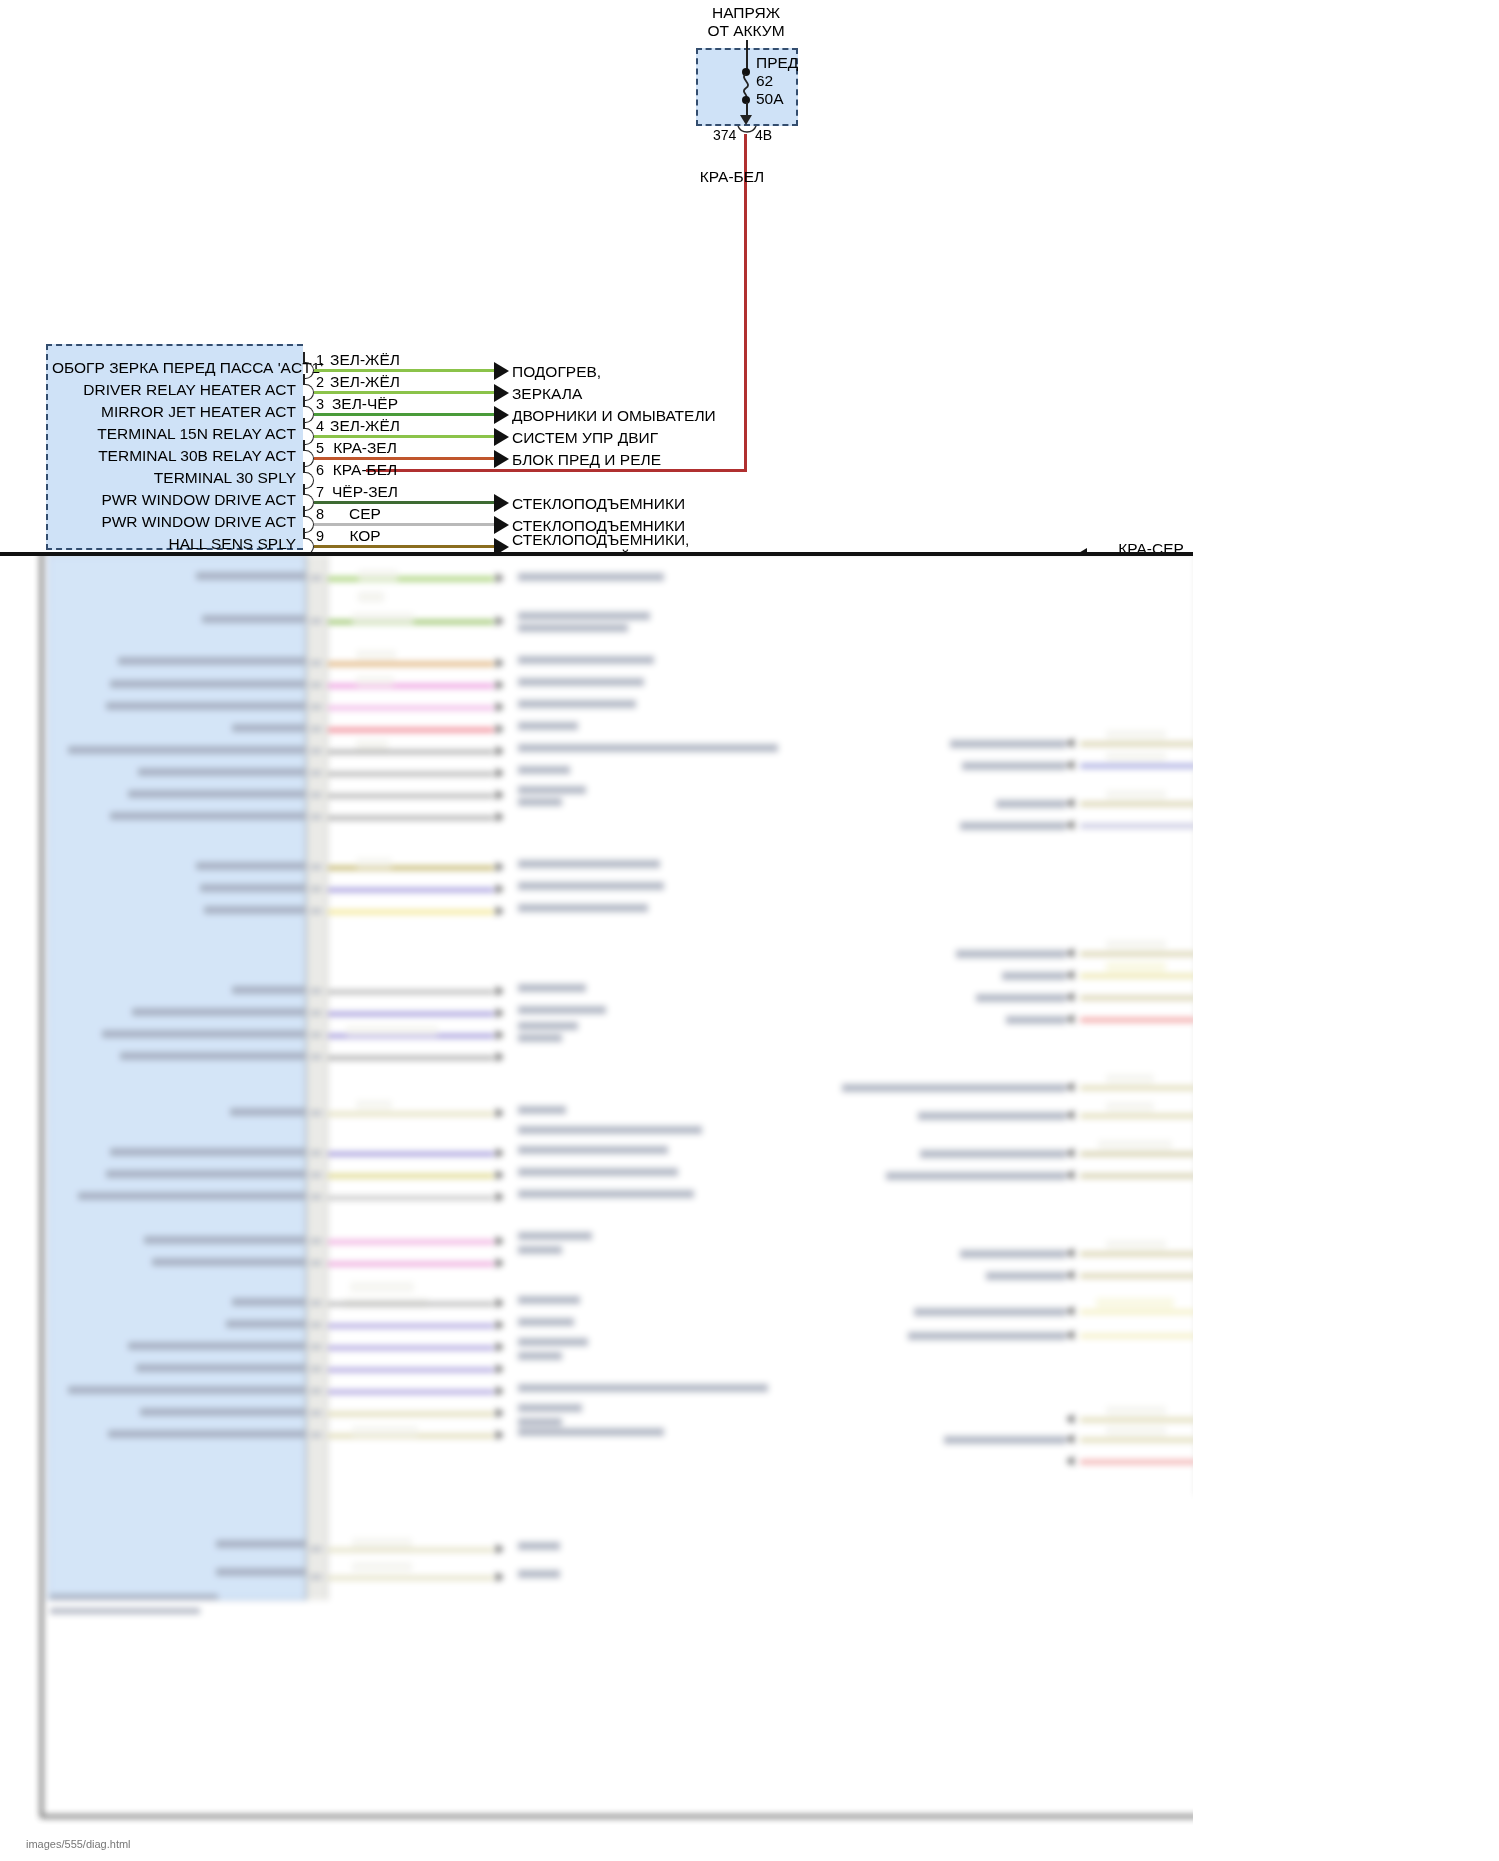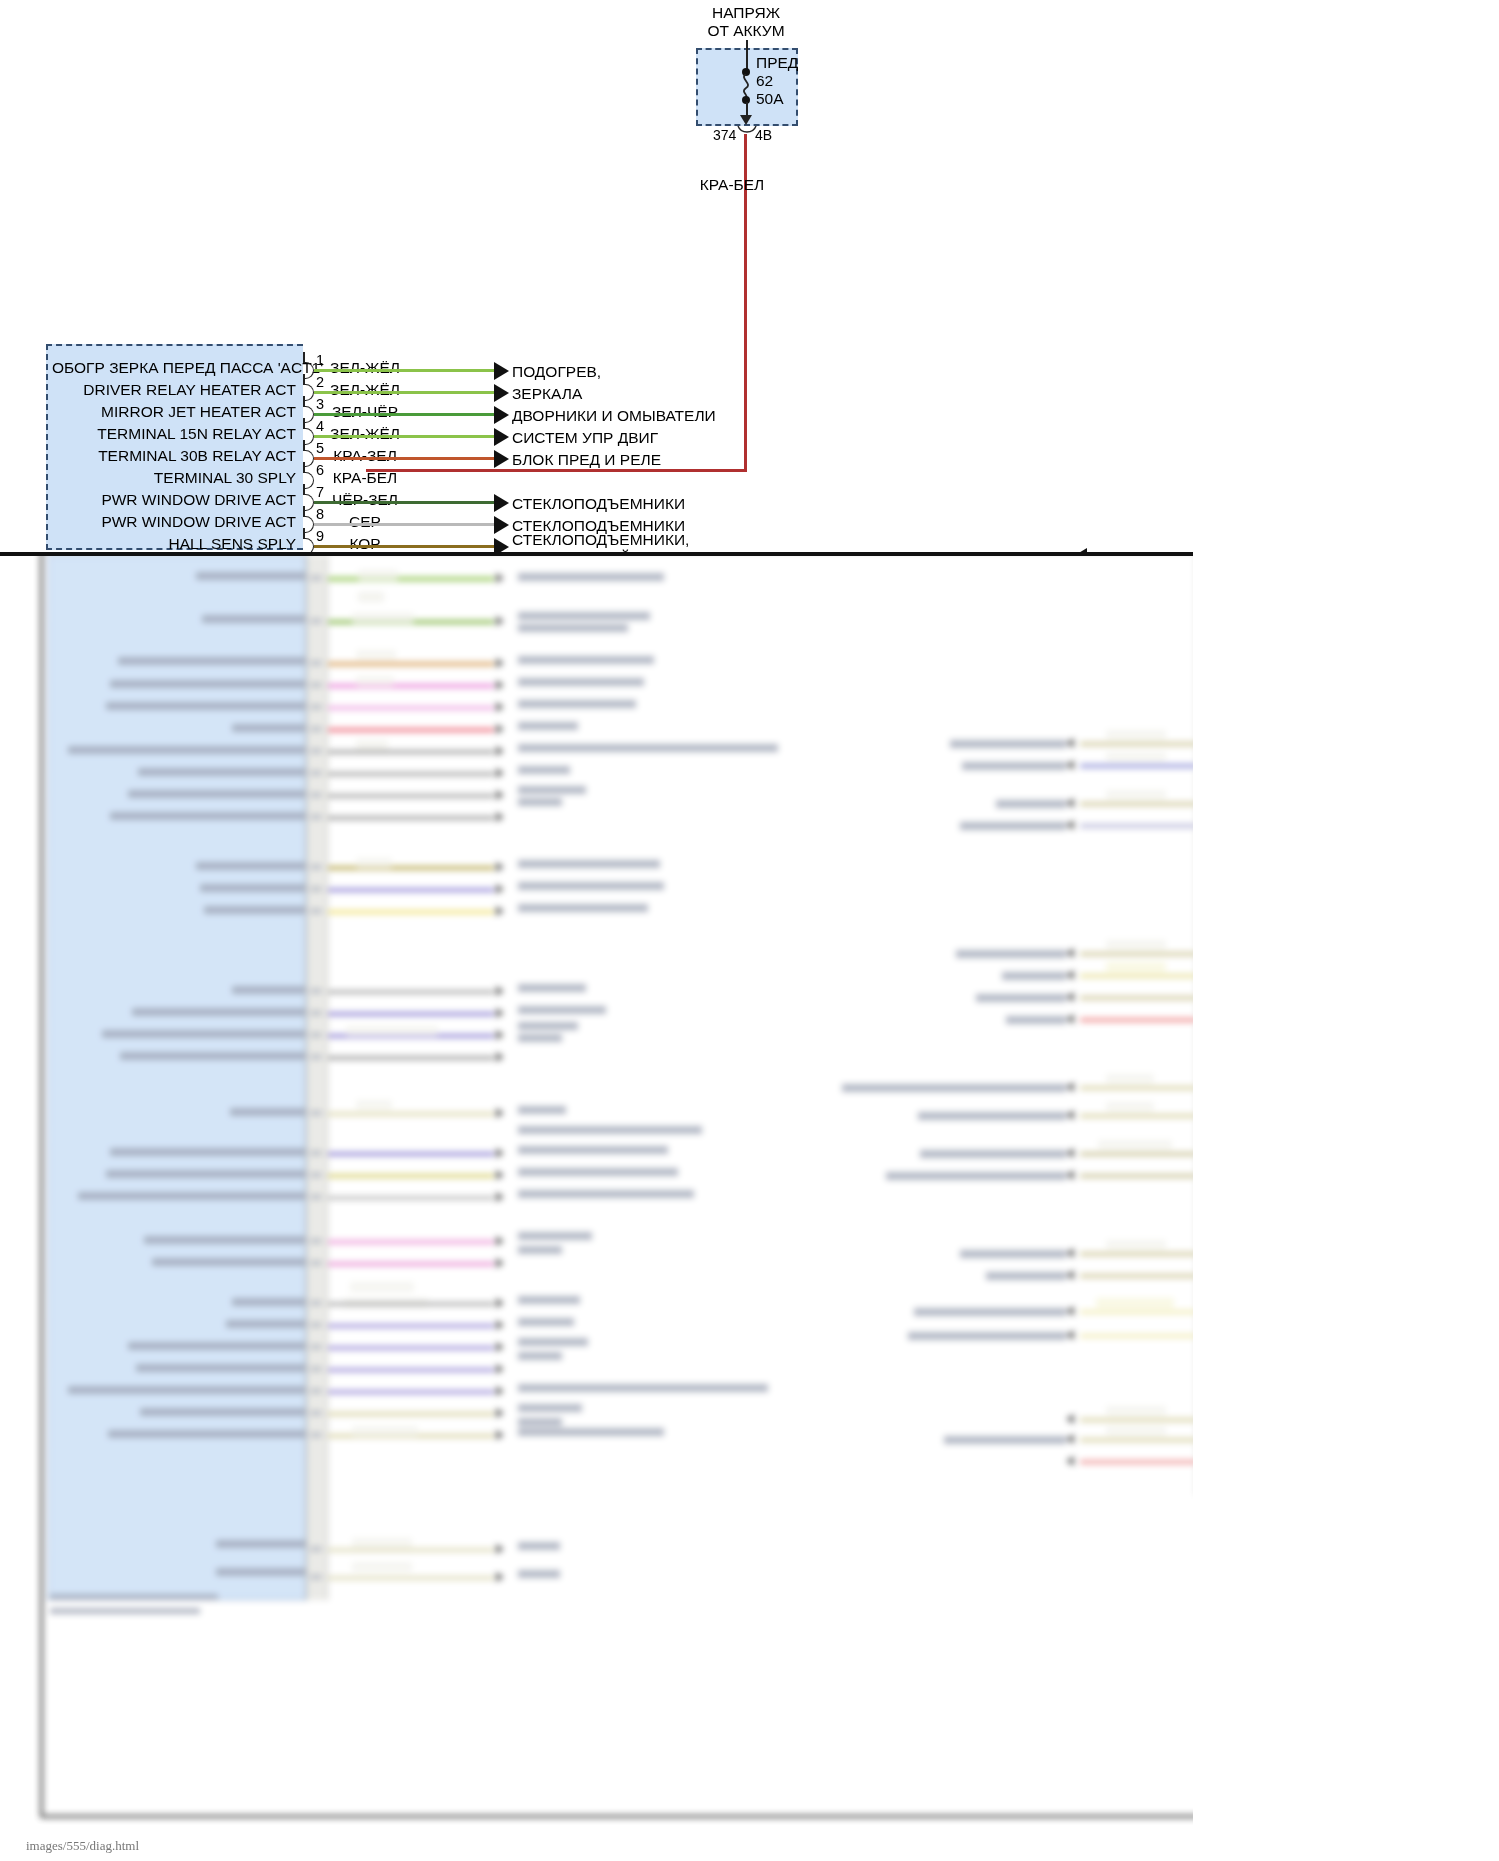--- a/index.html
+++ b/index.html
@@ -176,21 +176,20 @@
   .wire {
     position: absolute;
     height: 2.6px;
   }
   .wire-name {
     position: absolute;
     font-size: 15.5px;
     color: #000;
     white-space: nowrap;
     text-align: center;
-    margin-top: 8px;
   }
   .dest-arrow {
     position: absolute;
     width: 0; height: 0;
     border-top: 9px solid transparent;
     border-bottom: 9px solid transparent;
     border-left: 15px solid #111;
   }
   .dest-text {
     position: absolute;
@@ -205,24 +204,23 @@
     border: 2px dashed #334d6e;
   }
   .plain-text {
     position: absolute;
     font-size: 15.5px;
     color: #000;
     white-space: nowrap;
   }
   .corner-note {
     position: absolute;
-    font-size: 13px;
+    font-size: 11px;
     color: #777;
     white-space: nowrap;
-    font-family: Liberation Serif, serif;
   }
 </style>
 </head>
 <body>
 
 <div id="page">
 
   <div id="blur-layer">
     <div class="bl-page"></div>
 

